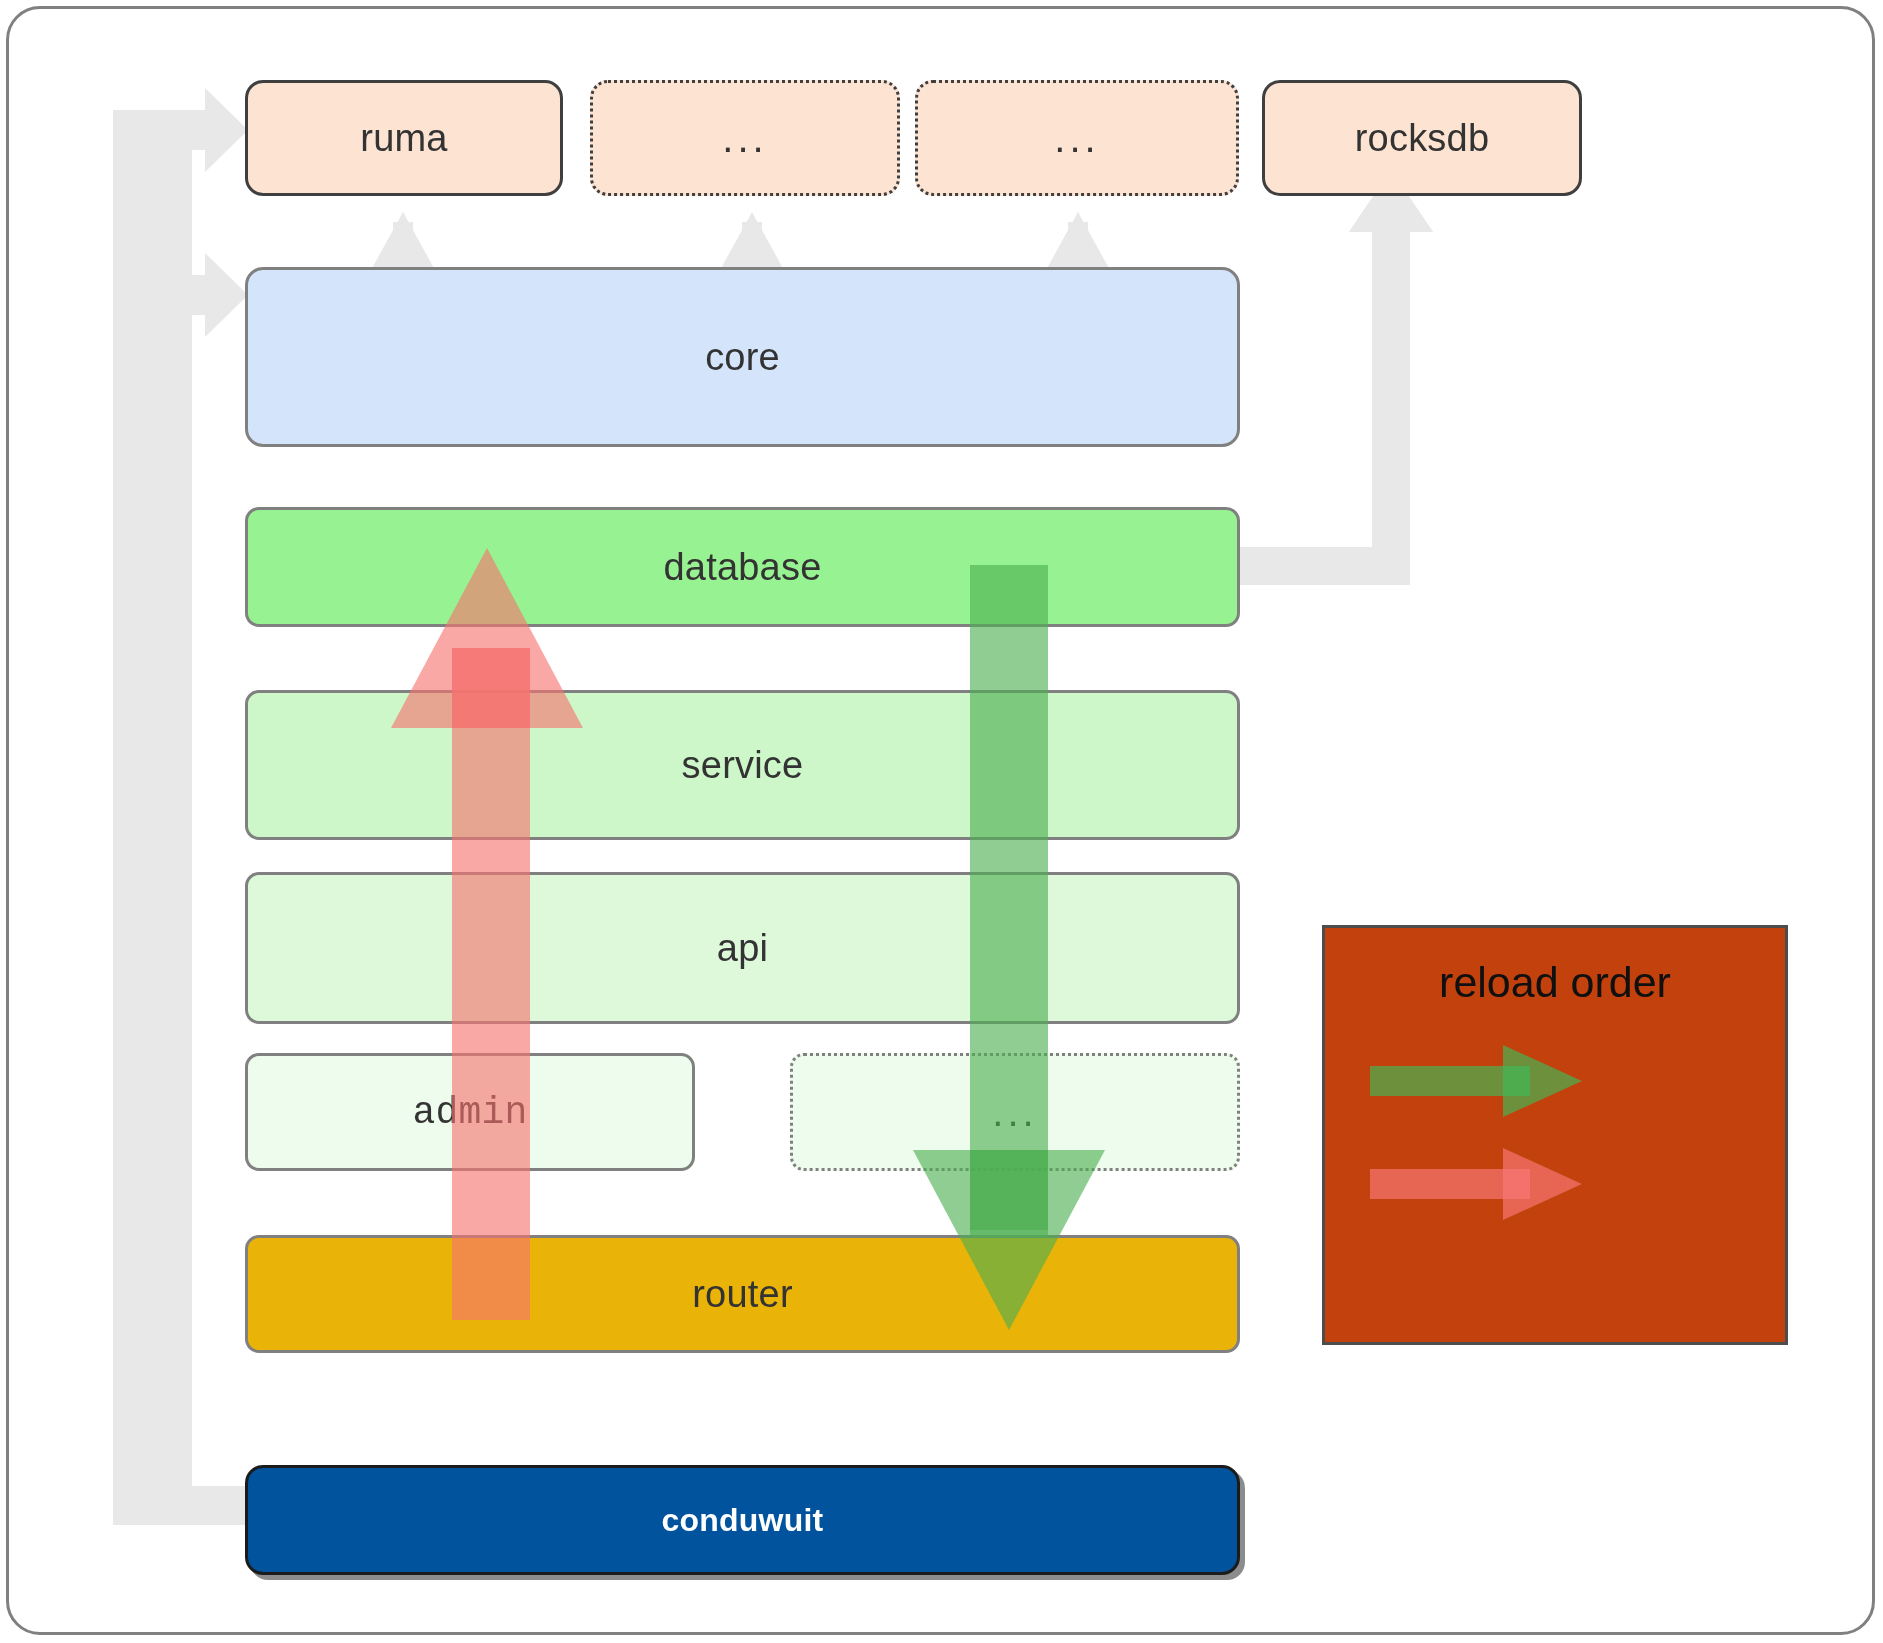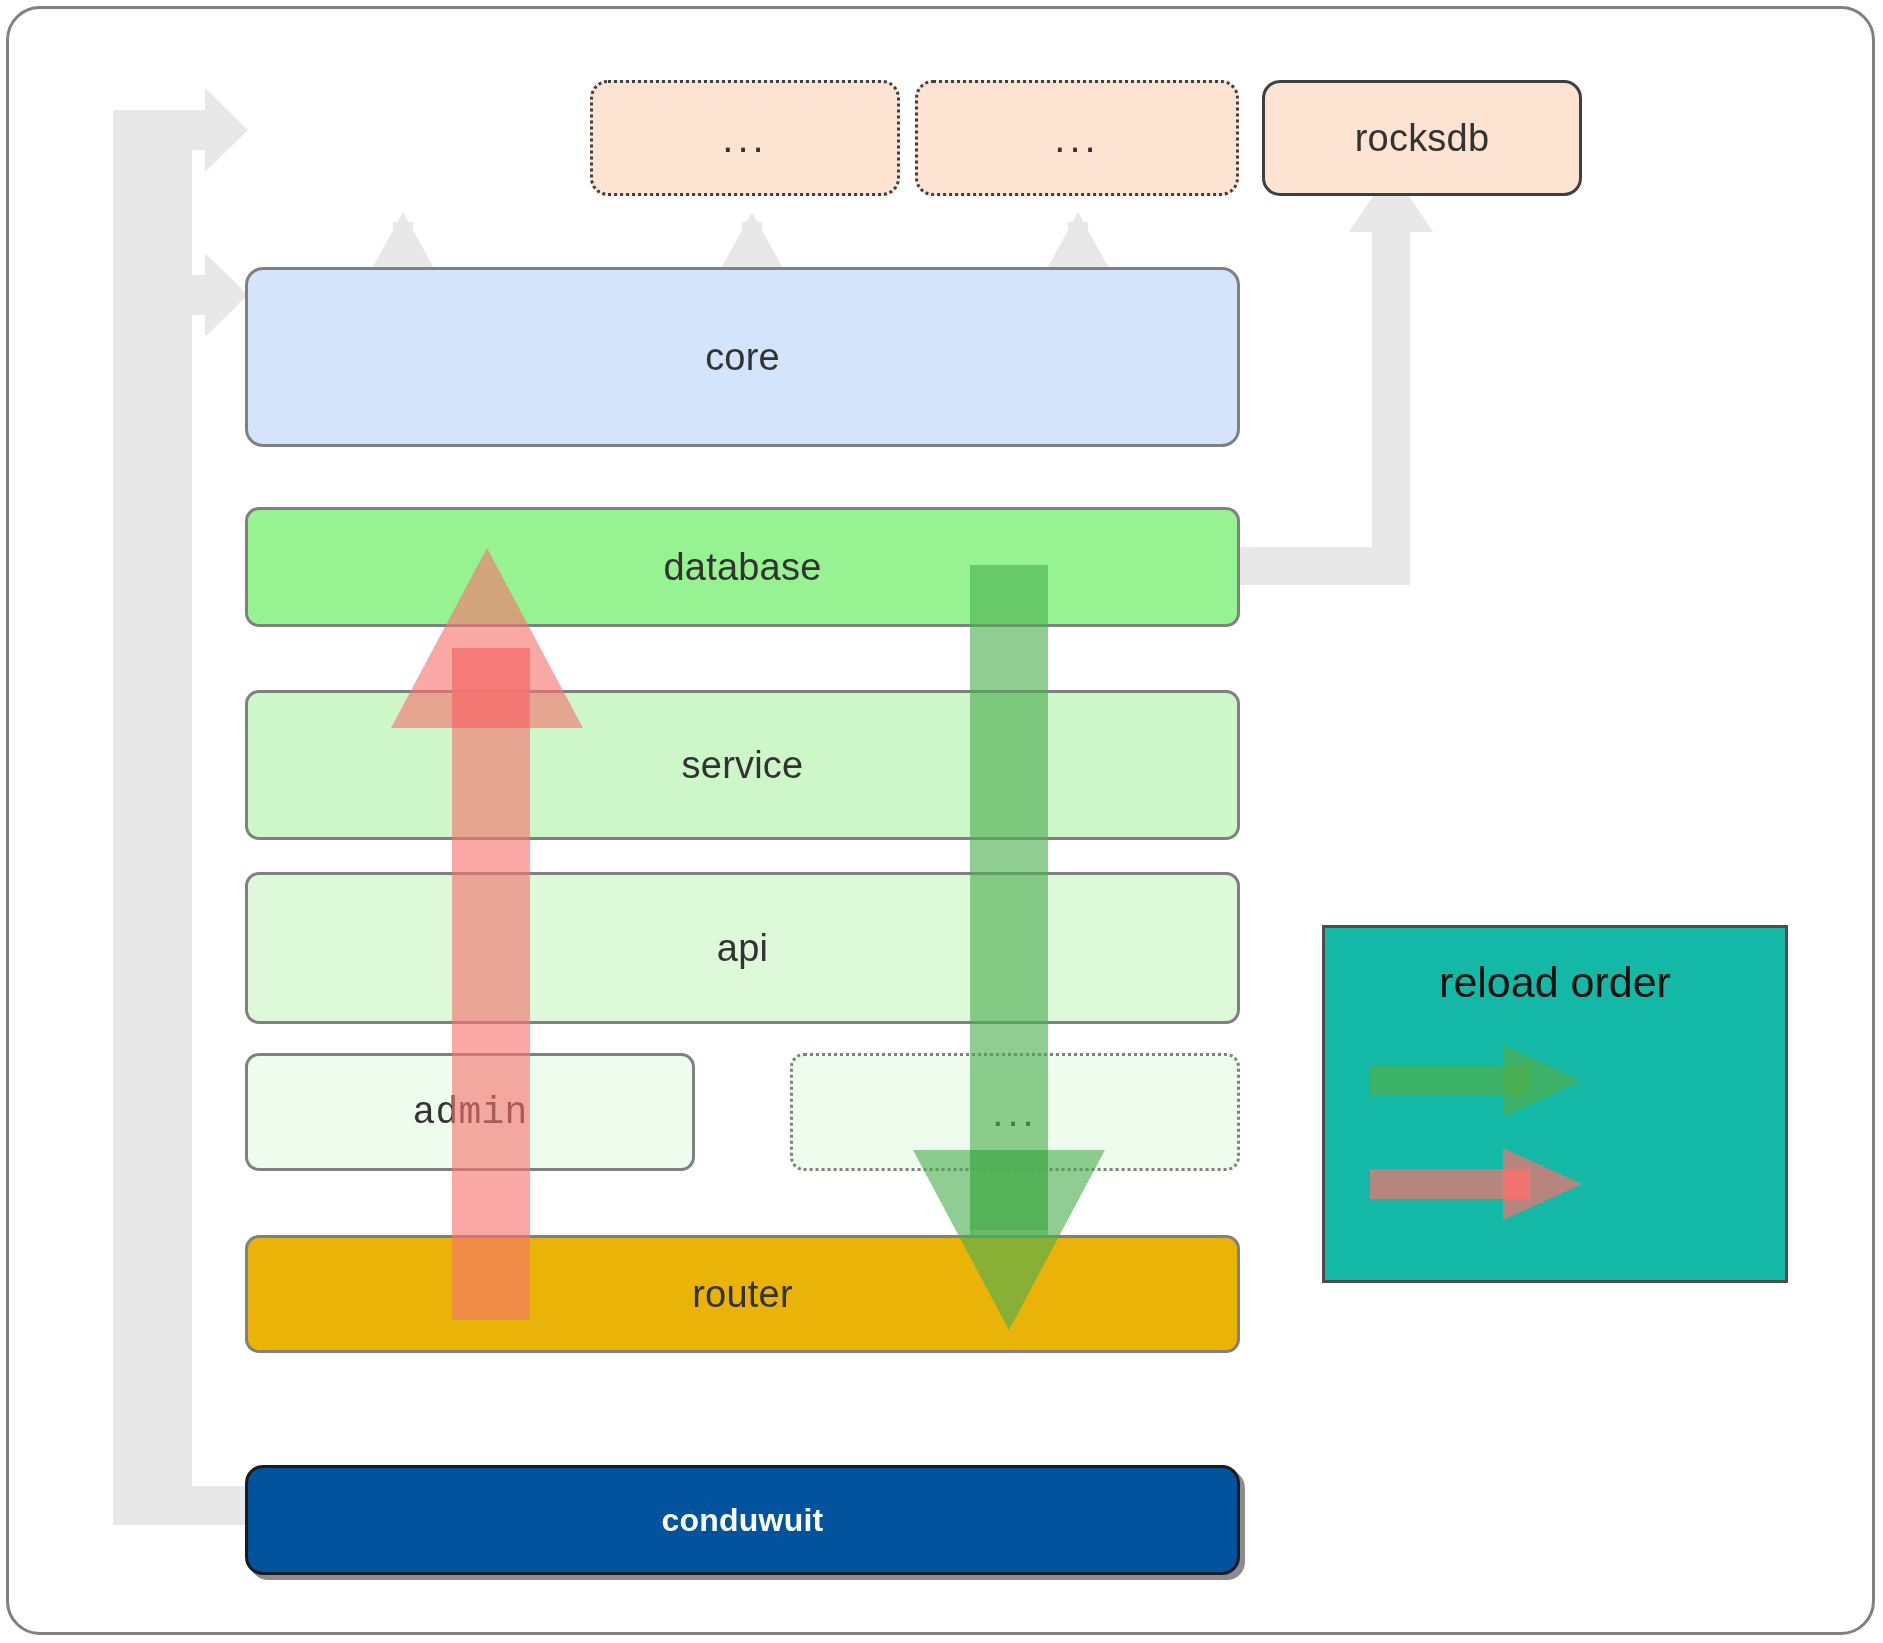--- a/index.html
+++ b/index.html
@@ -79,22 +79,22 @@
   svg.over  { z-index: 5; }
   .node { z-index: 3; }
   .node.app { z-index: 3; }
 
   
   #legend {
     position: absolute;
     left: 1322px;
     top: 925px;
     width: 466px;
-    height: 358px;
-    background: #14b8a6;
+    height: 420px;
+    background: #c2410c;
     border: 3px solid #4d4d4d;
     box-sizing: border-box;
     z-index: 6;
   }
   #legend .legend-title {
     position: absolute;
     left: 0; right: 0;
     top: 30px;
     text-align: center;
     font-size: 43px;
@@ -137,20 +137,23 @@
 
       <path d="M 393 222 L 393 272 L 413 272 L 413 222 Z"></path>
       <path d="M 370 272 L 403 212 L 436 272 L 419 272 L 419 285 L 387 285 L 387 272 Z"></path>
       <path d="M 742 222 L 742 272 L 762 272 L 762 222 Z"></path>
       <path d="M 719 272 L 752 212 L 785 272 L 768 272 L 768 285 L 736 285 L 736 272 Z"></path>
       <path d="M 1068 222 L 1068 272 L 1088 272 L 1088 222 Z"></path>
       <path d="M 1045 272 L 1078 212 L 1111 272 L 1094 272 L 1094 285 L 1062 285 L 1062 272 Z"></path>
     </g>
   </svg>
 
+  <div class="node dep" style="left:245px; top:80px; width:318px; height:116px;">
+    <span>ruma</span>
+  </div>
 
   <div class="node dep dotted" style="left:590px; top:80px; width:310px; height:116px;">
     <span class="ellipsis">...</span>
   </div>
 
   <div class="node dep dotted" style="left:915px; top:80px; width:324px; height:116px;">
     <span class="ellipsis">...</span>
   </div>
 
   <div class="node dep" style="left:1262px; top:80px; width:320px; height:116px;text-align:center;">

